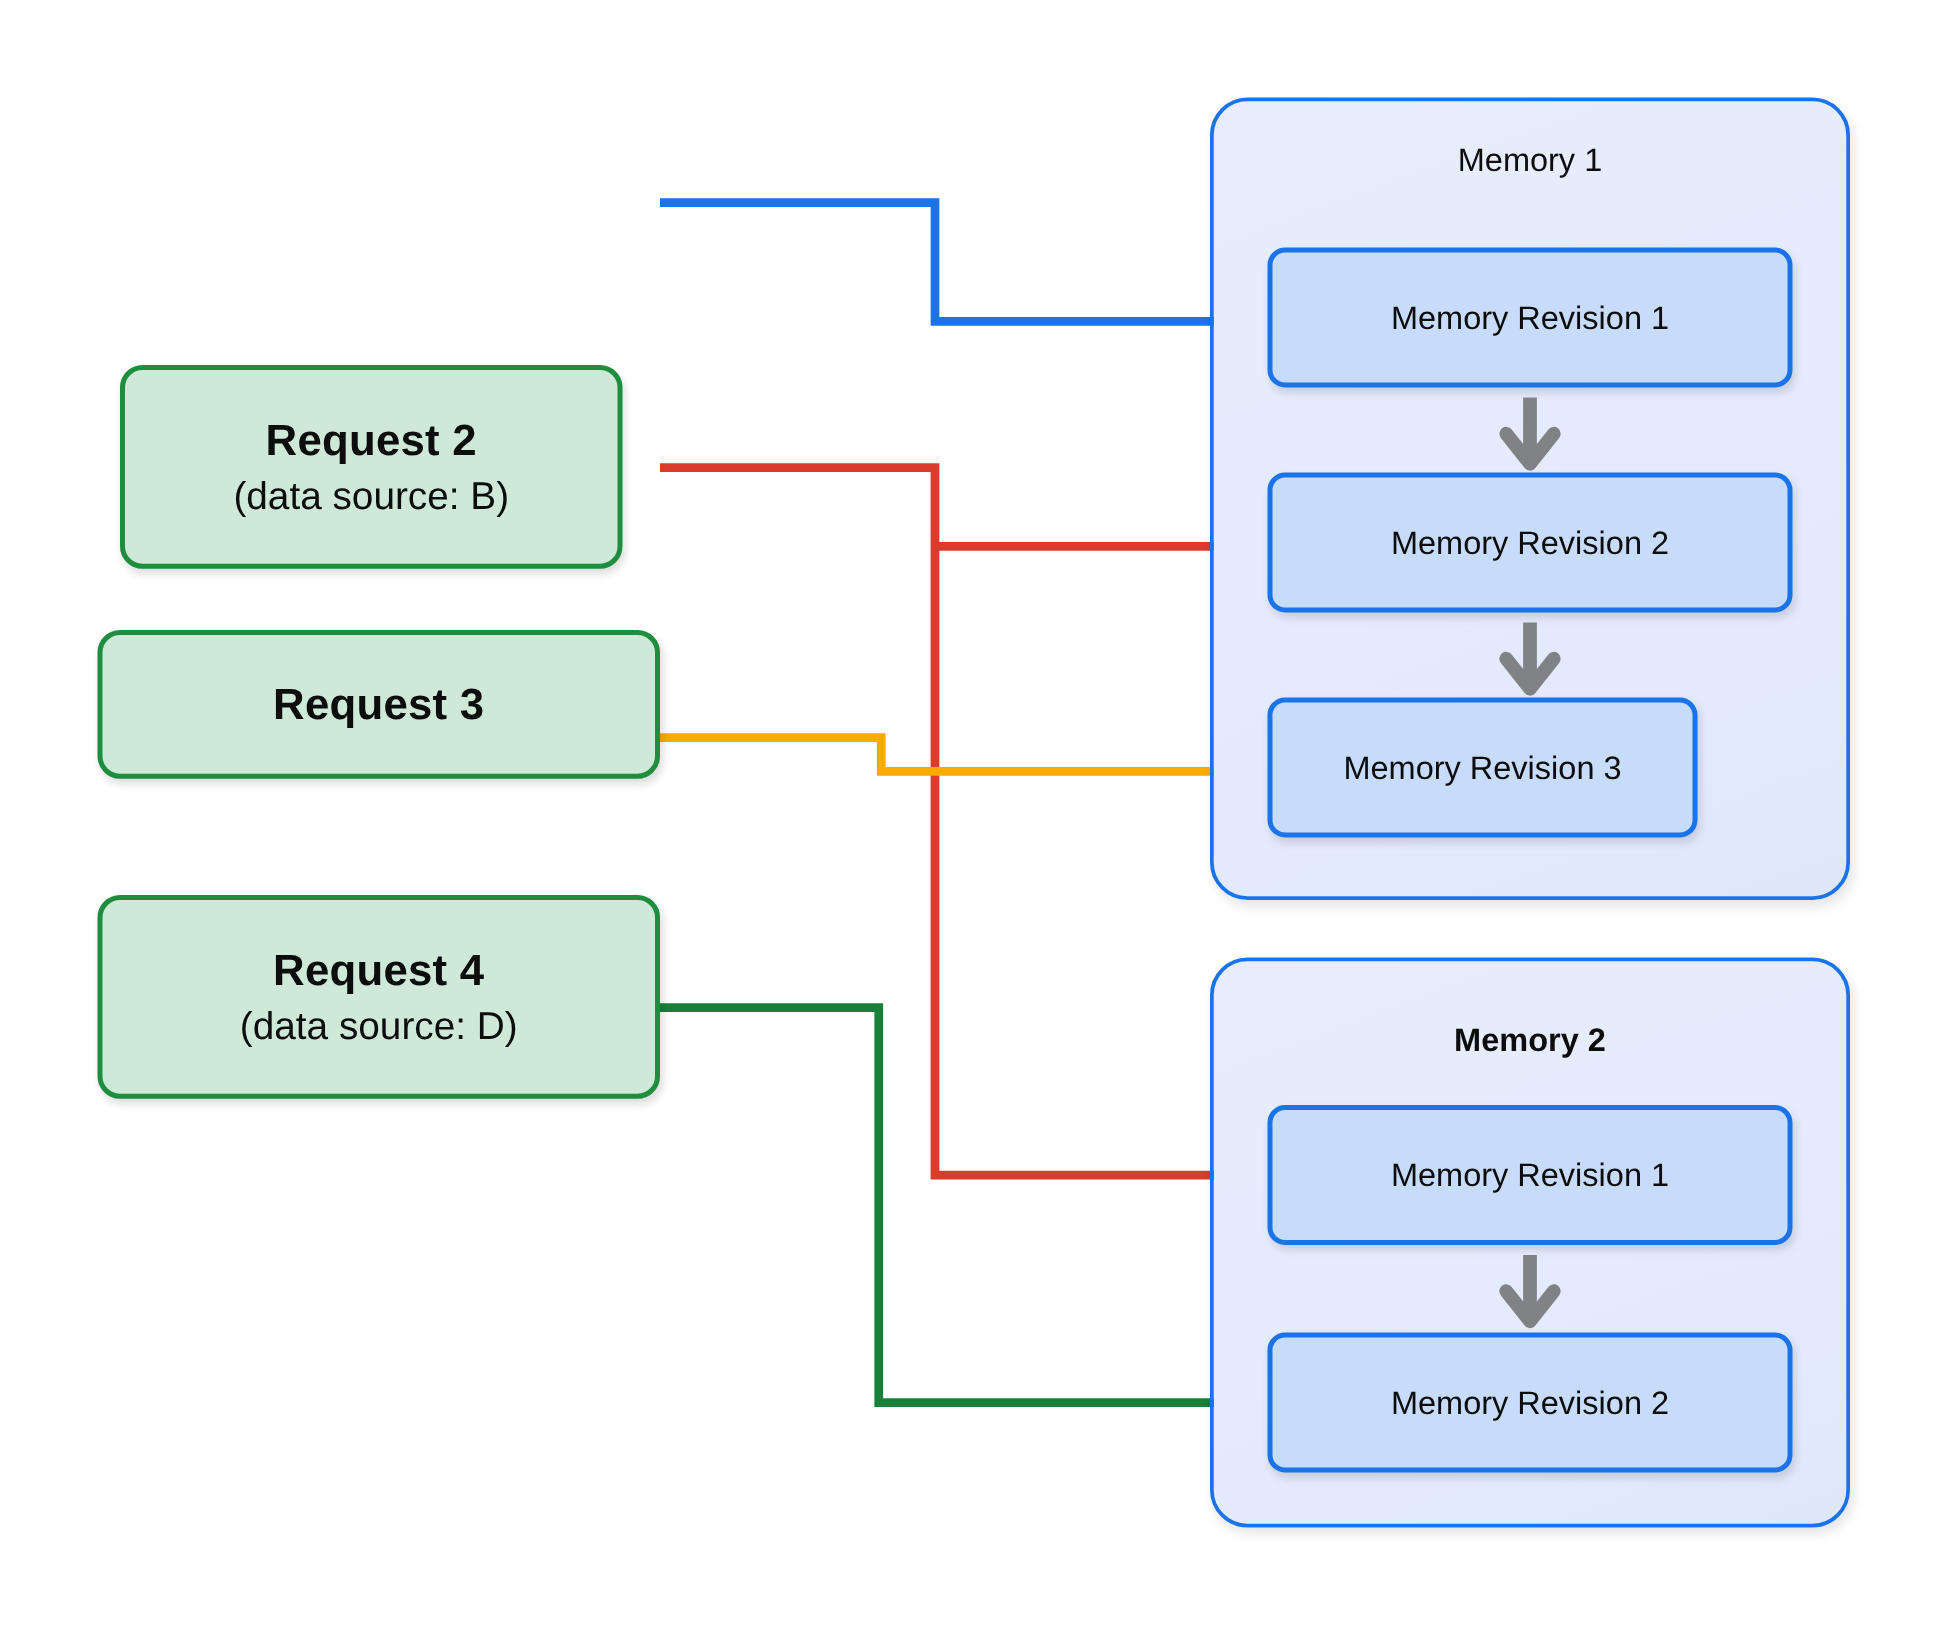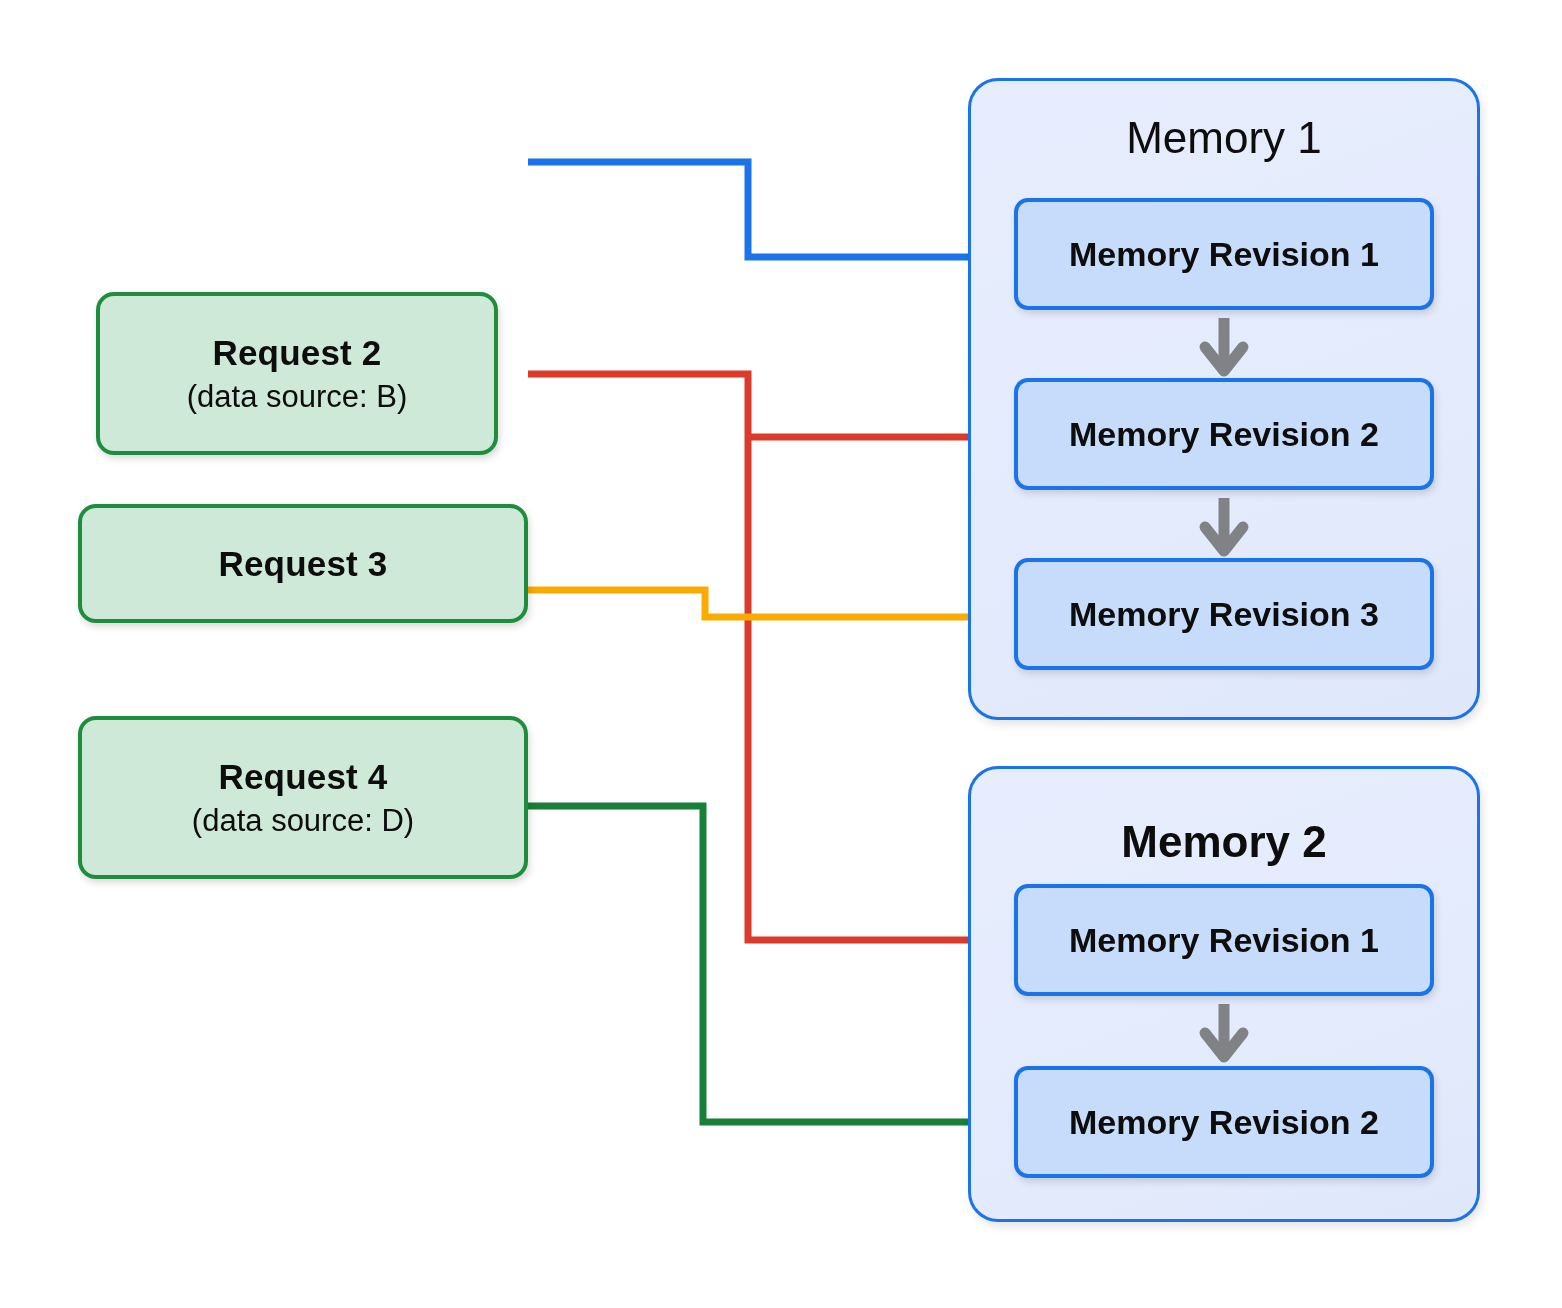--- a/index.html
+++ b/index.html
@@ -53,40 +53,40 @@
     background: linear-gradient(160deg, #e7edfd 0%, #e4ebfc 55%, #dfe8fb 100%);
     border: 3px solid #1a73e8;
     border-radius: 30px;
     box-shadow: 3px 5px 9px rgba(0,0,0,0.10);
   }
   .memory-title {
     position: absolute;
     left: 0;
     right: 0;
     text-align: center;
-    font-size: 44px;
+    font-size: 26px;
     font-weight: 400;
     color: #0d0d0d;
   }
 
   
   .revision-box {
     position: absolute;
     box-sizing: border-box;
     background: #c6dcfa;
     border: 4px solid #1a73e8;
     border-radius: 14px;
     display: flex;
     align-items: center;
     justify-content: center;
     box-shadow: 2px 4px 7px rgba(0,0,0,0.13);
   }
   .revision-label {
-    font-size: 34px;
-    font-weight: 700;
+    font-size: 26px;
+    font-weight: 400;
     color: #0d0d0d;
   }
 
   
   #connectors {
     position: absolute;
     left: 0;
     top: 0;
     width: 1562px;
     height: 1308px;
@@ -151,21 +151,21 @@
   </div>
 
   <div class="revision-box" style="left:1014px; top:198px; width:420px; height:112px;">
     <div class="revision-label">Memory Revision 1</div>
   </div>
 
   <div class="revision-box" style="left:1014px; top:378px; width:420px; height:112px;">
     <div class="revision-label">Memory Revision 2</div>
   </div>
 
-  <div class="revision-box" style="left:1014px; top:558px; width:420px; height:112px;">
+  <div class="revision-box" style="left:1014px; top:558px; width:344px; height:112px;">
     <div class="revision-label">Memory Revision 3</div>
   </div>
 
   <div class="memory-container" style="left:968px; top:766px; width:512px; height:456px;">
     <div class="memory-title" style="top:48px;font-weight:bold;">Memory 2</div>
   </div>
 
   <div class="revision-box" style="left:1014px; top:884px; width:420px; height:112px;">
     <div class="revision-label">Memory Revision 1</div>
   </div>

